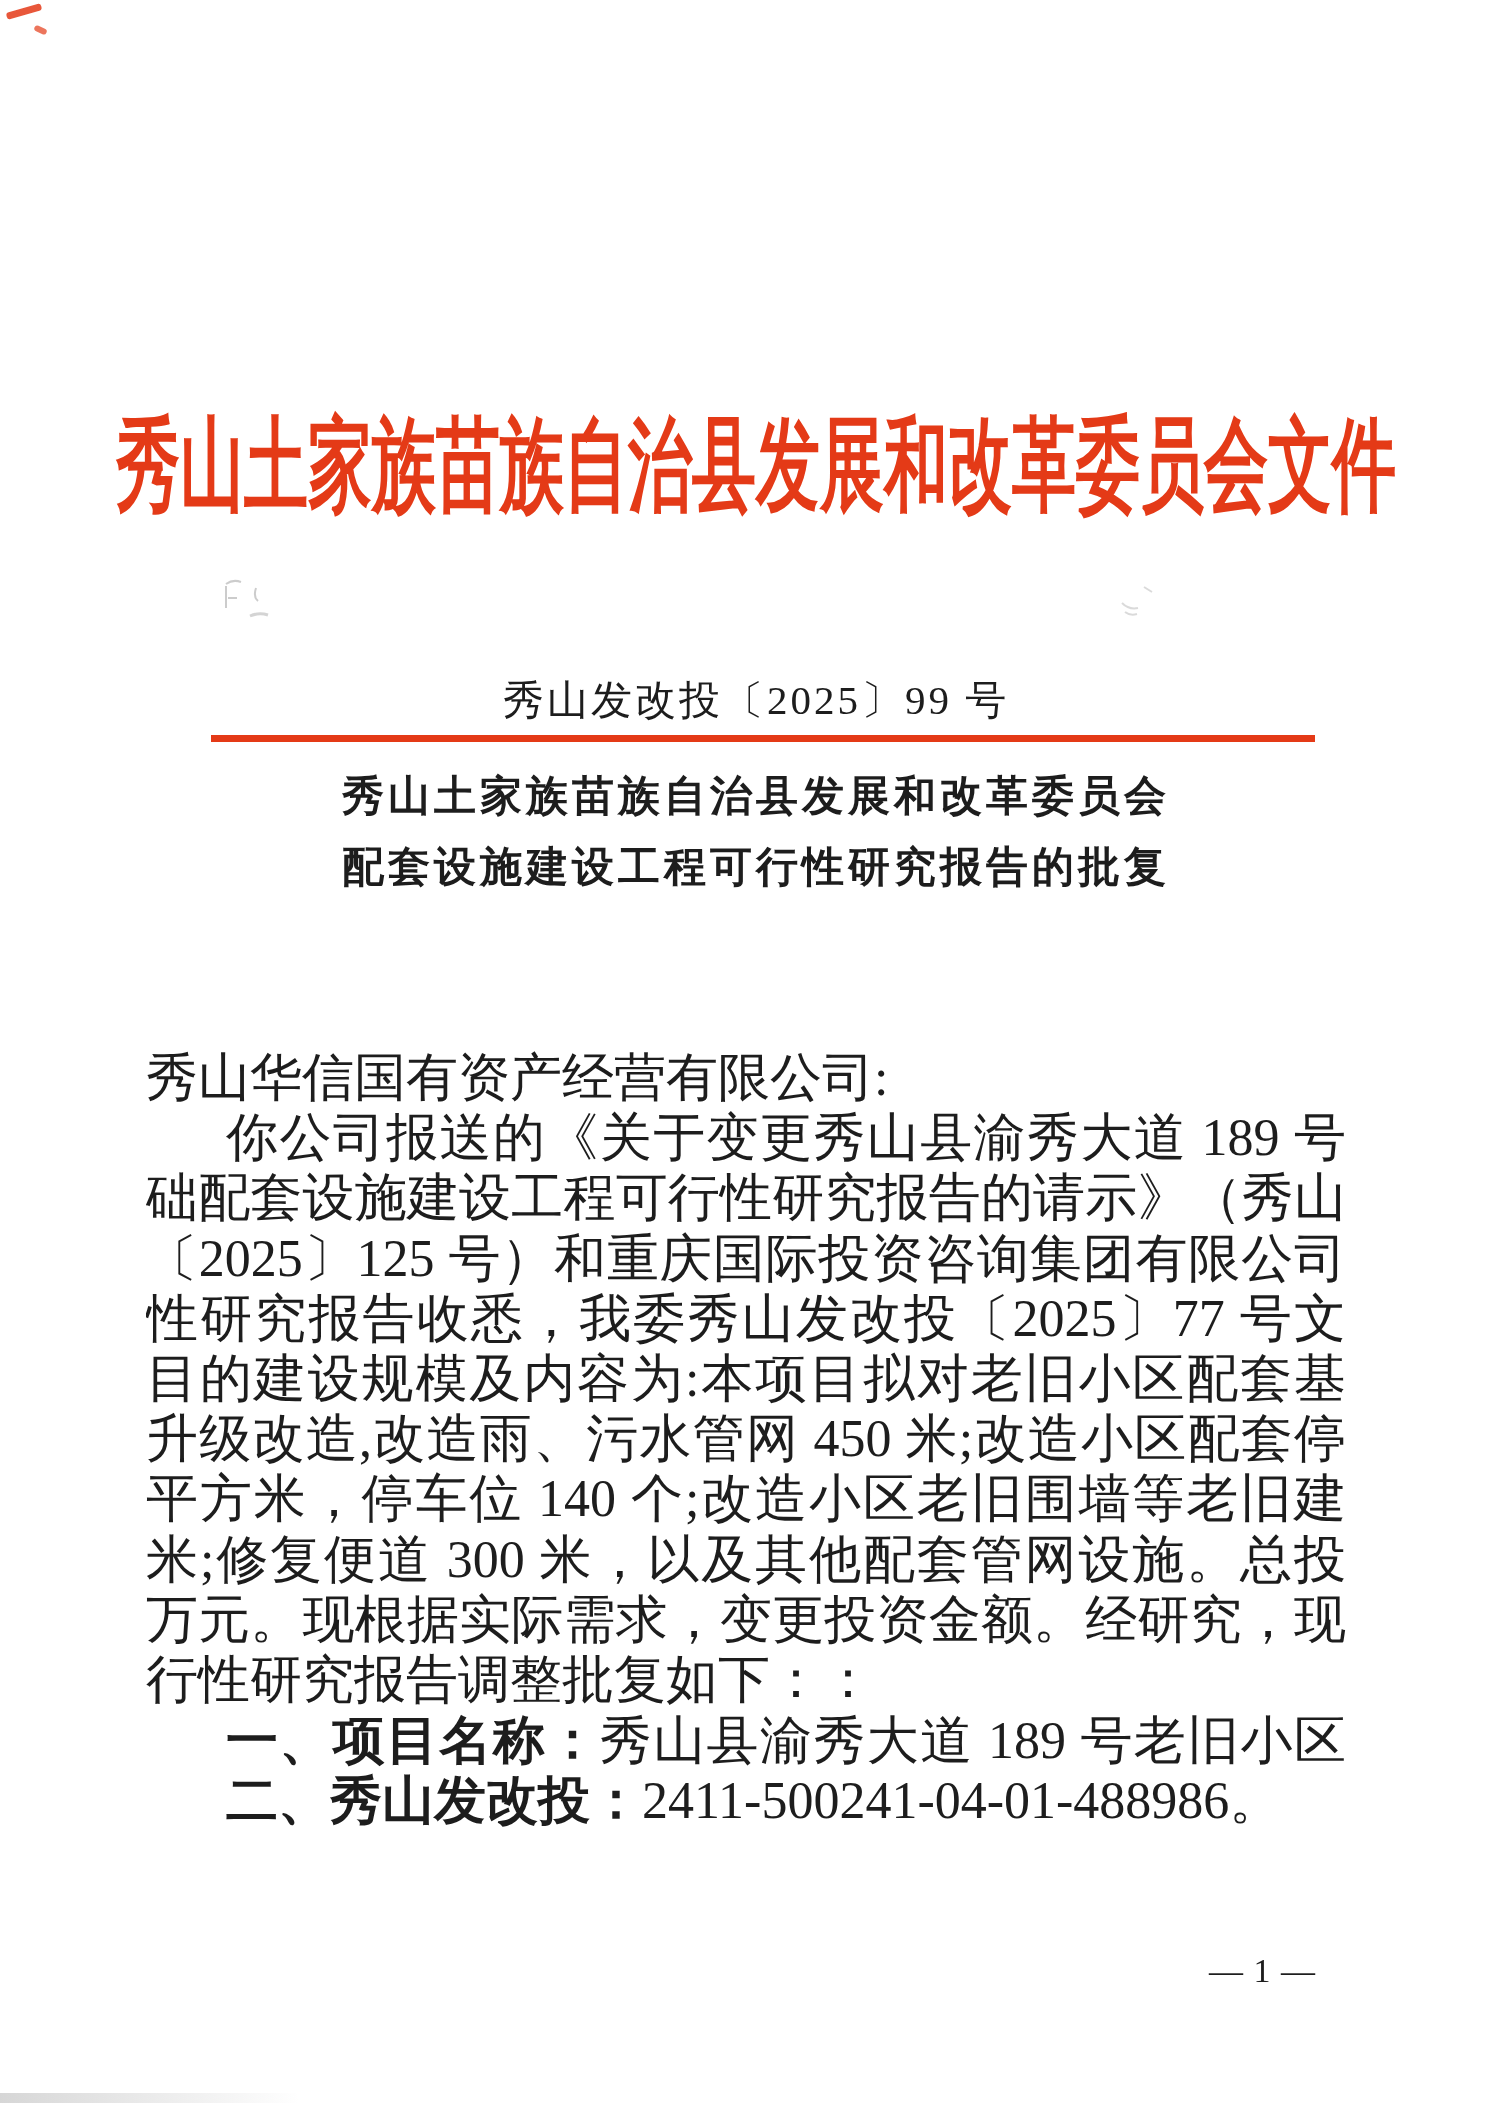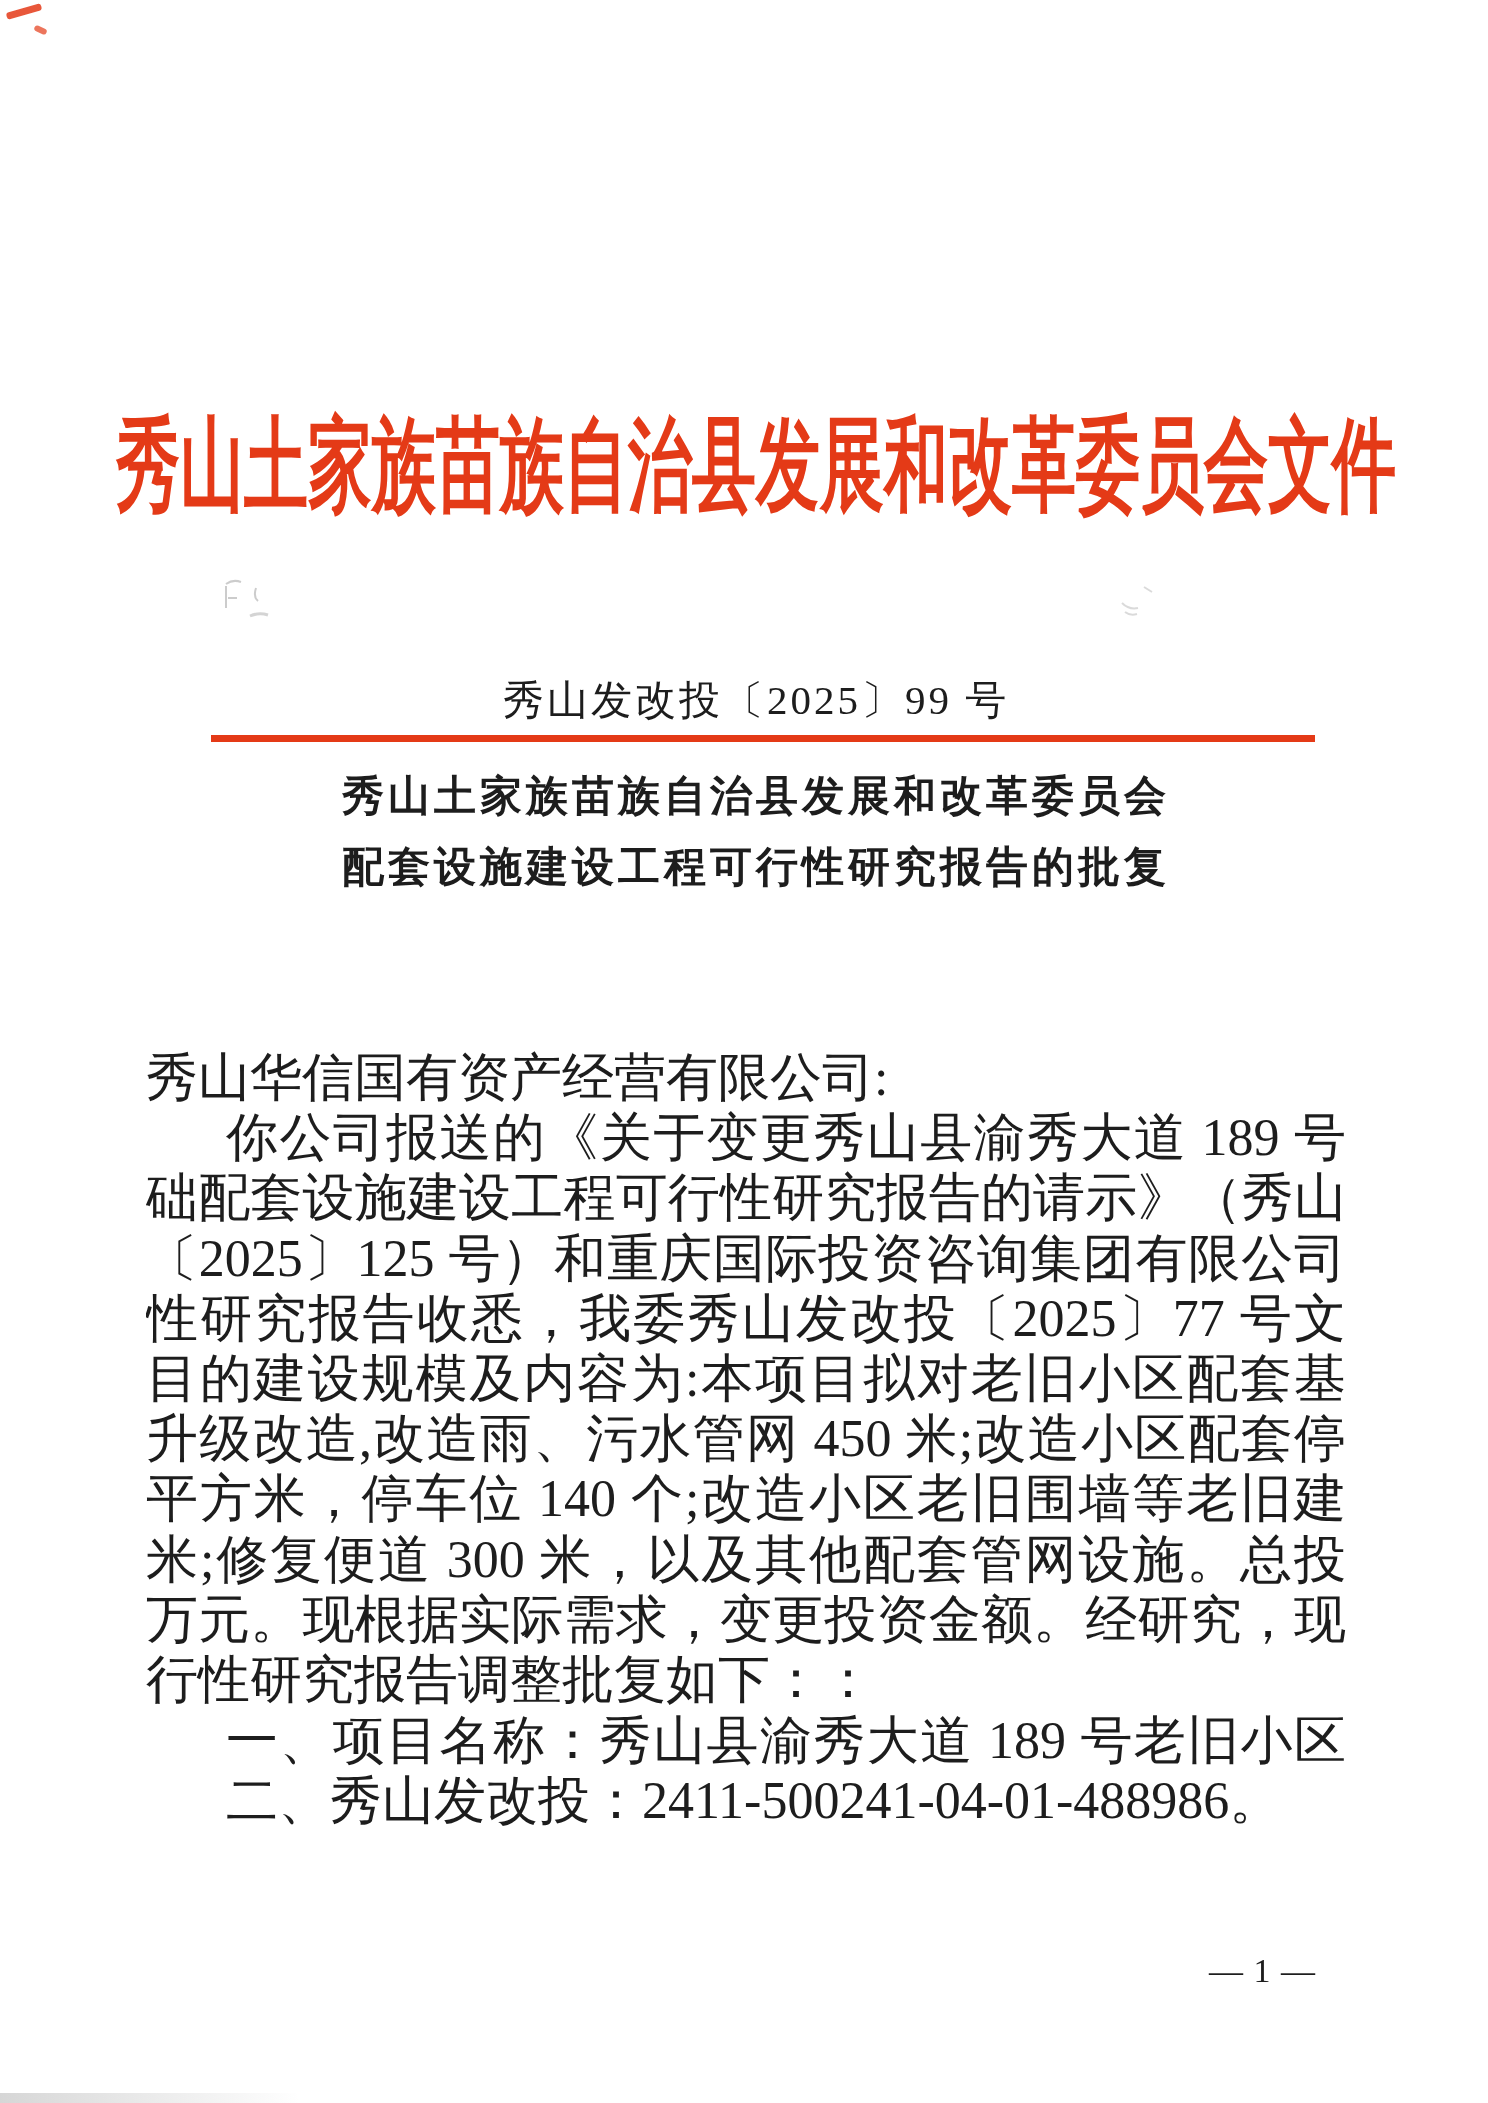--- a/index.html
+++ b/index.html
@@ -60,21 +60,21 @@
     white-space:normal;
     overflow:hidden;
   }
   .bline.stretch{
     text-align:justify;
     text-align-last:justify;
     text-justify:inter-character;
   }
   .bline.indent{ text-indent:80px; }
   .bold{
-    font-weight:400;
+    font-weight:700;
     font-family:"Liberation Sans","DejaVu Sans",sans-serif;
   }
   
   .page-number{
     position:absolute;top:1952px;right:196px;
     font-size:34px;letter-spacing:1px;
   }
   
   .speck{position:absolute;background:var(--red);border-radius:3px;opacity:.85;}
   .speck.s1{left:6px;top:8px;width:36px;height:7px;transform:rotate(-16deg);}

